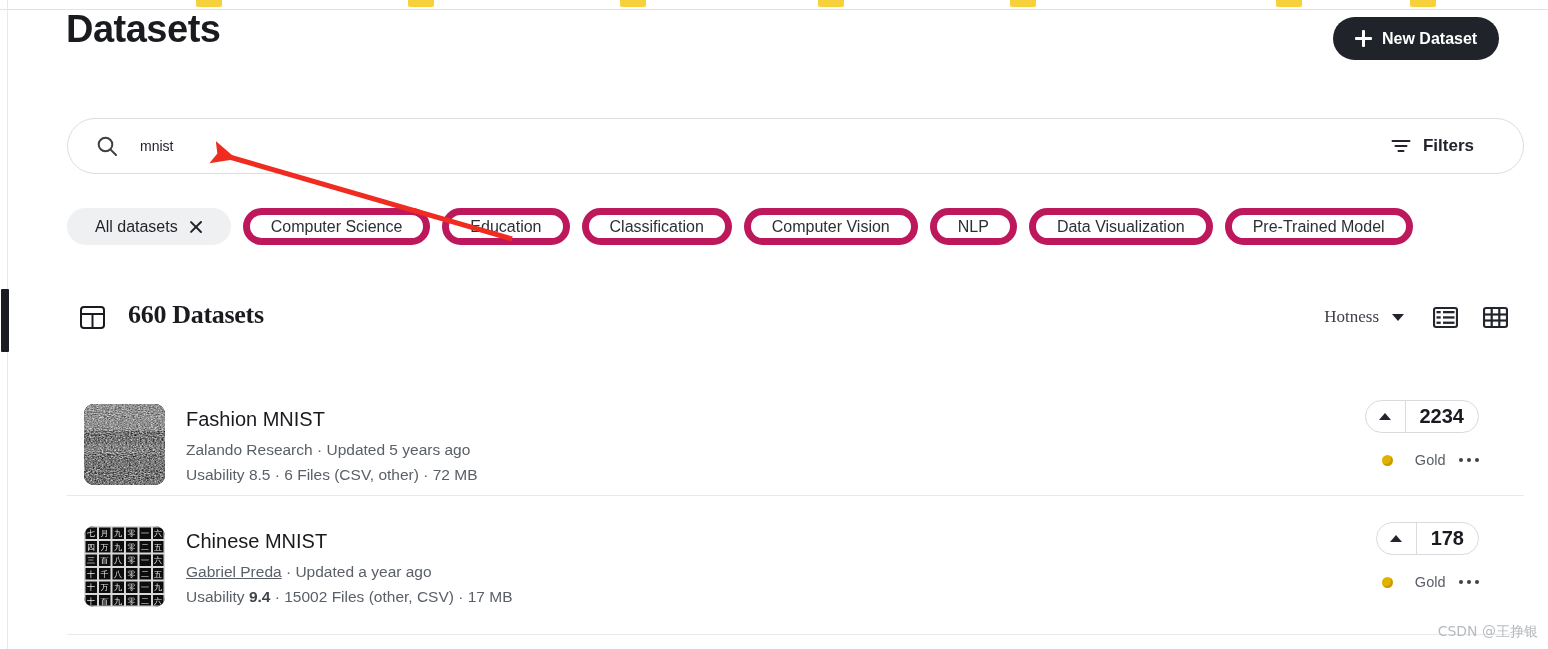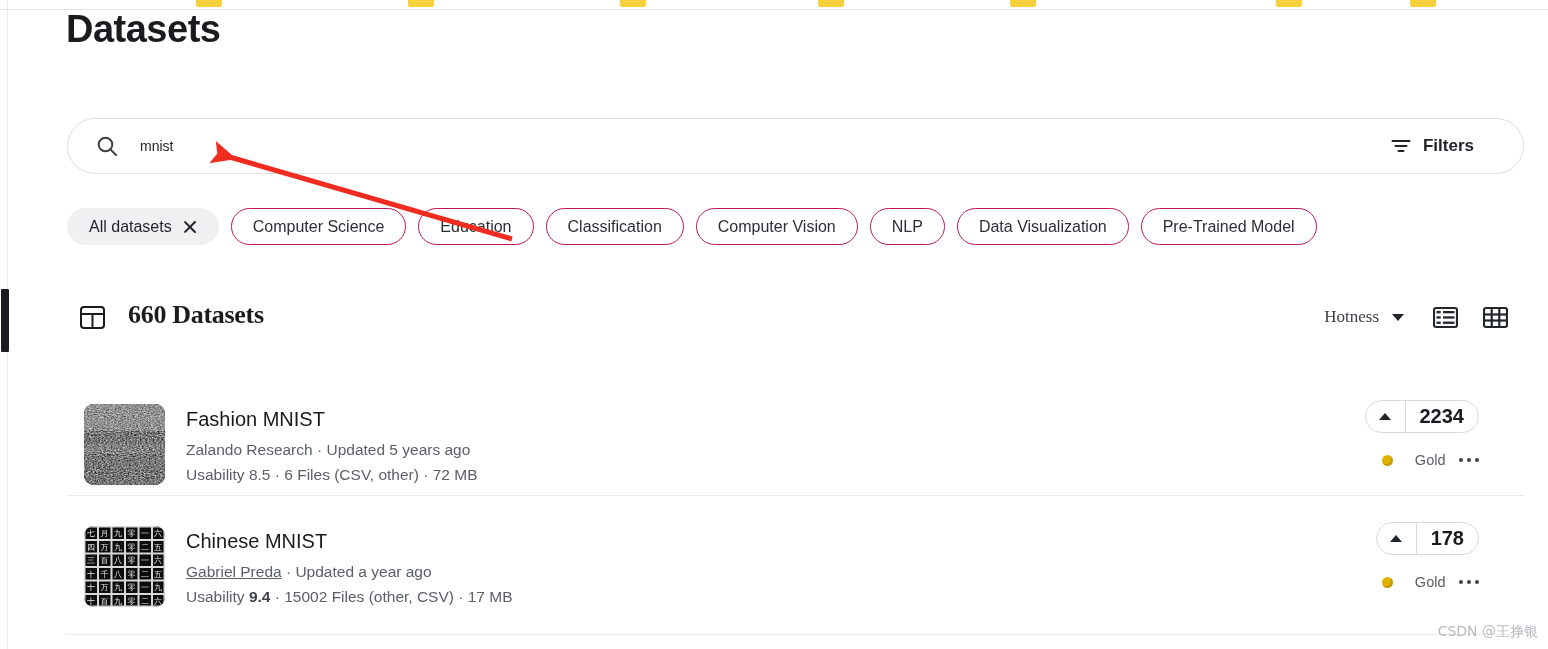--- a/index.html
+++ b/index.html
@@ -54,21 +54,21 @@
   }
   .funnel { width:19px; height:15px; position:relative; }
   .funnel i { position:absolute; left:50%; transform:translateX(-50%); height:2px; background:#21242b; border-radius:1px; display:block; }
   .funnel i:nth-child(1){ top:1px; width:19px; }
   .funnel i:nth-child(2){ top:6px; width:13px; }
   .funnel i:nth-child(3){ top:11px; width:7px; }
 
   
   .chips { position:absolute; left:67px; top:208px; display:flex; gap:12px; }
   .chip {
-    height:37px; padding:0 21px; border:1px solid #be185d; border-radius:19px;
+    height:37px; padding:0 21px; border:7px solid #be185d; border-radius:19px;
     display:flex; align-items:center; gap:11px;
     font-size:16px; color:#2b2f36; background:#fff; cursor:pointer; white-space:nowrap;
   }
   .chip.selected { background:#eff0f2; border-color:#eff0f2; color:#1f2227; }
   .chip-x { width:14px; height:14px; position:relative; flex:0 0 auto; }
   .chip-x:before, .chip-x:after {
     content:""; position:absolute; left:6px; top:-1px; width:2.2px; height:16px;
     background:#1f2227; border-radius:1px;
   }
   .chip-x:before { transform:rotate(45deg); }
@@ -146,20 +146,24 @@
     <div class="ytab" style="left:1276px"></div>
     <div class="ytab" style="left:1410px"></div>
   </div>
   <div class="topline"></div>
 
   <div class="scroll-track"></div>
   <div class="scroll-thumb"></div>
 
   <div class="page-title">Datasets</div>
 
+  <div class="new-dataset-btn">
+    <span class="plus-ico"></span>
+    <span>New Dataset</span>
+  </div>
 
   <div class="searchbar">
     <span class="search-icon">
       <svg viewBox="0 0 24 24" width="24" height="24" fill="none" stroke="#3c4043" stroke-width="2" stroke-linecap="round">
         <circle cx="10.5" cy="10.5" r="6.8"></circle>
         <line x1="15.6" y1="15.6" x2="21" y2="21"></line>
       </svg>
     </span>
     <input class="search-input" type="text" value="mnist" placeholder="Search datasets" style="">
     <div class="filters-btn">

